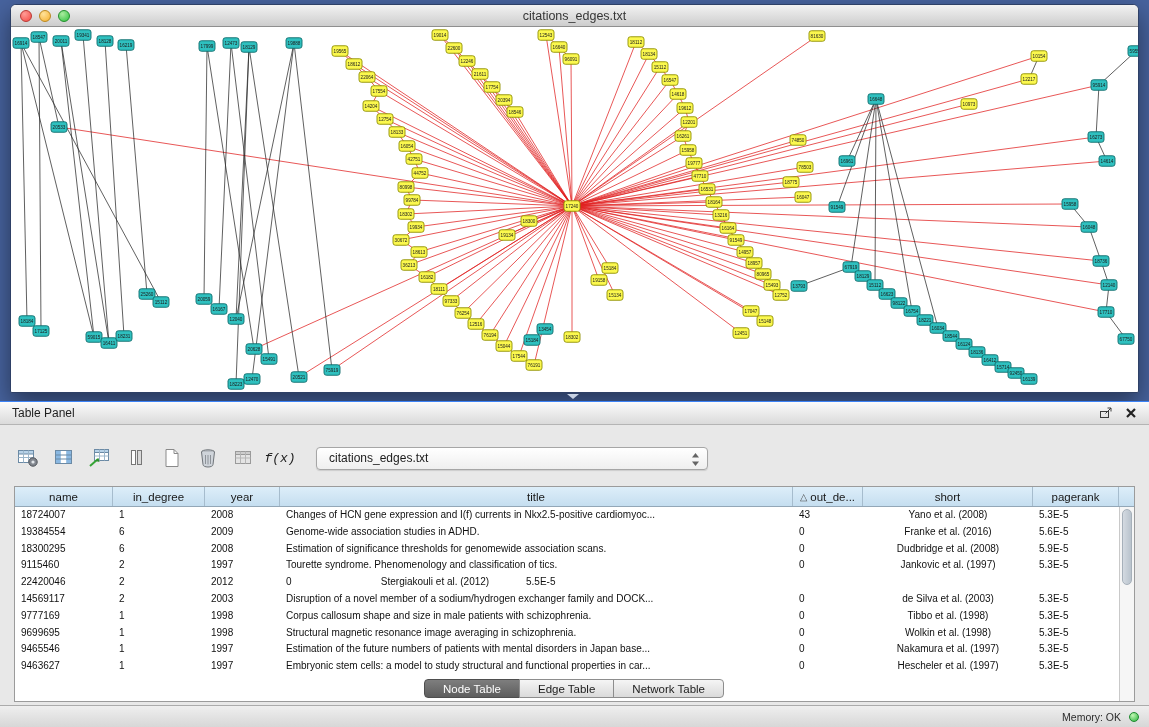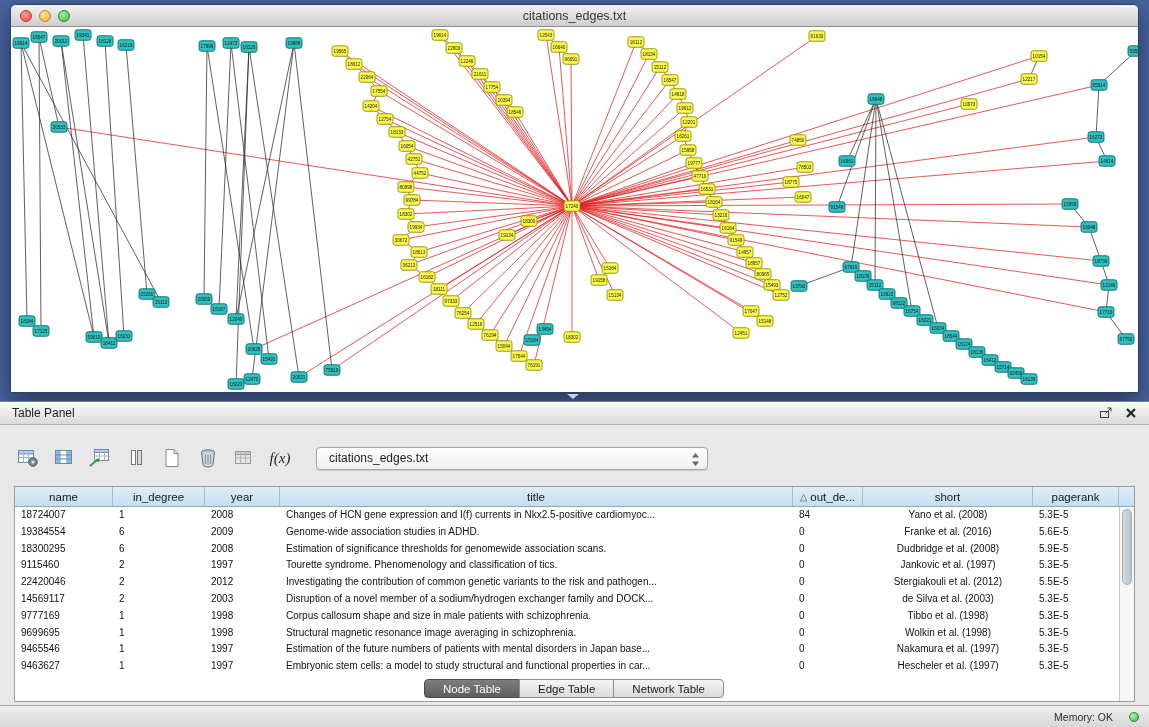--- a/index.html
+++ b/index.html
@@ -36,21 +36,21 @@
   .panel-header { height:23px; background:linear-gradient(#fbfbfb,#dadada);
                   border-bottom:1px solid #b4b4b4; display:flex; align-items:center;
                   padding:0 12px; font-size:12px; color:#1e1e1e; gap:12px; }
   .panel-header .spacer { flex:1; }
   .ph-icon { display:flex; align-items:center; cursor:default; }
 
   .toolbar { position:absolute; left:14px; top:36px; height:40px; display:flex;
              align-items:center; gap:8px; }
   .tool-btn { width:28px; height:28px; display:flex; align-items:center; justify-content:center;
               border-radius:4px; background:transparent; border:none; }
-  .fx { font-family:Liberation Serif, serif; font-style:italic; font-size:15px; color:#1d1d1d; }
+  .fx { font-family:Liberation Mono, monospace; font-style:italic; font-size:13px; color:#1d1d1d; }
   .combo { width:392px; height:23px; margin-left:14px; position:relative;
            border:1px solid #a6a6a6; border-radius:4px;
            background:linear-gradient(#ffffff,#efefef);
            display:flex; align-items:center; padding:0 22px 0 12px;
            font-size:12px; color:#1c1c1c; box-shadow:inset 0 1px 0 #fff, 0 1px 1px rgba(0,0,0,.12); }
   .combo-arrows { position:absolute; right:7px; top:4px; }
 
   .table { position:absolute; left:14px; right:14px; top:84px; height:216px;
            background:#fff; border:1px solid #9b9b9b; display:flex; flex-direction:column; }
   .thead { display:flex; height:20px; flex:0 0 20px;
@@ -83,21 +83,21 @@
          border:1px solid #8d8d8d; margin-left:-1px;
          background:linear-gradient(#f5f5f5,#dadada); color:#1c1c1c; }
   .tab:first-child { border-radius:4px 0 0 4px; }
   .tab:last-child  { border-radius:0 4px 4px 0; }
   .tab.selected { background:linear-gradient(#7e7e7e,#5d5d5d); color:#fff; border-color:#4e4e4e; }
 
   
   .status { position:absolute; left:0; bottom:0; width:1149px; height:22px;
             background:linear-gradient(#efefef,#d7d7d7); border-top:1px solid #ababab;
             display:flex; align-items:center; justify-content:flex-end;
-            padding:0 10px; gap:16px; font-size:10.5px; color:#2d2d2d; }
+            padding:0 10px; gap:8px; font-size:10.5px; color:#2d2d2d; }
   .mem-dot { width:10px; height:10px; border-radius:50%;
              background:radial-gradient(circle at 35% 30%, #c2f7b4, #29b43c);
              border:1px solid #1d8a2e; }
 </style>
 </head>
 <body>
 
 <div class="top-desktop">
   <div class="graph-window">
     <div class="titlebar">
@@ -957,21 +957,21 @@
         </div>
         <div class="th-spacer"></div>
       </div>
     <div class="tbody">
       <div class="rows">
           <div class="row">
             <div class="cell c0">18724007</div>
             <div class="cell c1">1</div>
             <div class="cell c2">2008</div>
             <div class="cell c3">Changes of HCN gene expression and I(f) currents in Nkx2.5-positive cardiomyoc...</div>
-            <div class="cell c4">84</div>
+            <div class="cell c4">43</div>
             <div class="cell c5">Yano et al. (2008)</div>
             <div class="cell c6">5.3E-5</div>
           </div>
           <div class="row">
             <div class="cell c0">19384554</div>
             <div class="cell c1">6</div>
             <div class="cell c2">2009</div>
             <div class="cell c3">Genome-wide association studies in ADHD.</div>
             <div class="cell c4">0</div>
             <div class="cell c5">Franke et al. (2016)</div>
@@ -992,21 +992,20 @@
             <div class="cell c2">1997</div>
             <div class="cell c3">Tourette syndrome. Phenomenology and classification of tics.</div>
             <div class="cell c4">0</div>
             <div class="cell c5">Jankovic et al. (1997)</div>
             <div class="cell c6">5.3E-5</div>
           </div>
           <div class="row">
             <div class="cell c0">22420046</div>
             <div class="cell c1">2</div>
             <div class="cell c2">2012</div>
-            <div class="cell c3">Investigating the contribution of common genetic variants to the risk and pathogen...</div>
             <div class="cell c4">0</div>
             <div class="cell c5">Stergiakouli et al. (2012)</div>
             <div class="cell c6">5.5E-5</div>
           </div>
           <div class="row">
             <div class="cell c0">14569117</div>
             <div class="cell c1">2</div>
             <div class="cell c2">2003</div>
             <div class="cell c3">Disruption of a novel member of a sodium/hydrogen exchanger family and DOCK...</div>
             <div class="cell c4">0</div>

